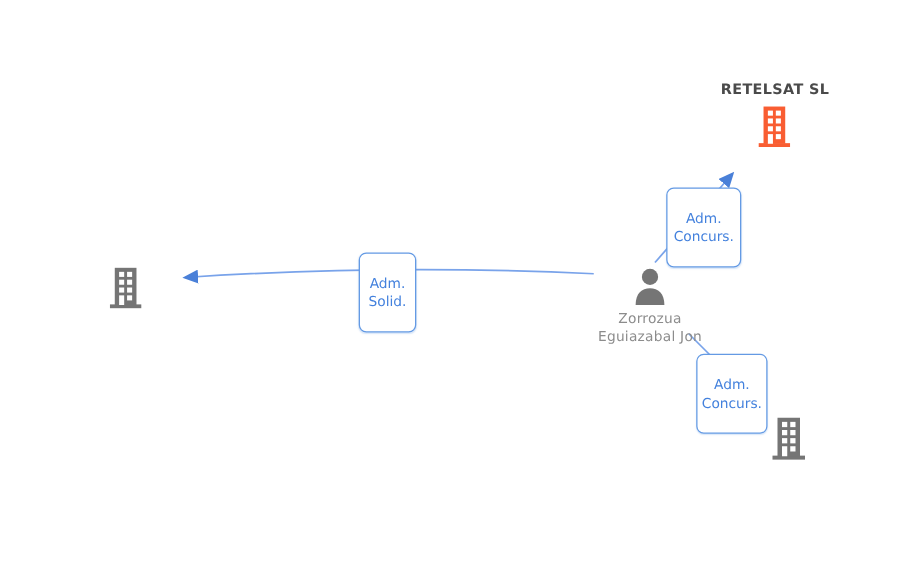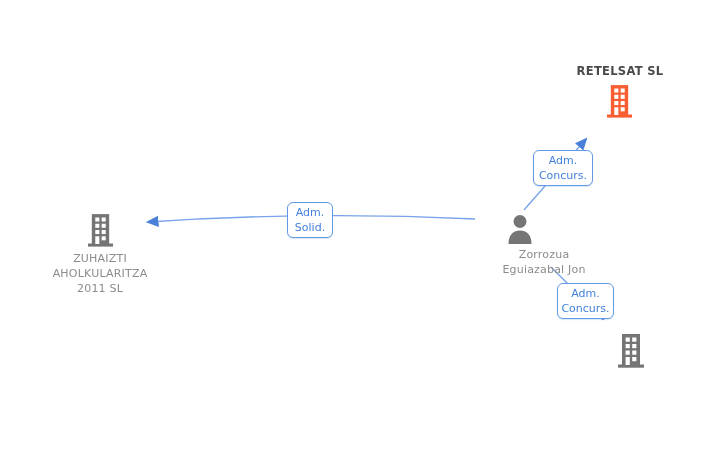--- a/index.html
+++ b/index.html
@@ -37,21 +37,21 @@
   .edge-label{
     position:absolute;
     box-sizing:border-box;
     background:#ffffff;
     border:1.5px solid #649ae4;
     border-radius:6px;
     color:#4381dd;
     font-size:11px;
     line-height:15px;
     text-align:center;
-    padding:2px 3px;
+    padding:16px 3px;
     white-space:pre-line;
     box-shadow:0 1px 1px rgba(100,154,228,.25);
   }
 
   .watermark{
     position:absolute;
     right:4px;bottom:3px;
     font-family:"DejaVu Serif","Liberation Serif",serif;
     font-style:italic;
     font-size:15px;
@@ -101,29 +101,28 @@
       <rect x="8.6" y="3.5" width="4.2" height="4.2" fill="#fff"></rect>
       <rect x="15.2" y="3.5" width="4.2" height="4.2" fill="#fff"></rect>
       <rect x="8.6" y="10" width="4.2" height="4.2" fill="#fff"></rect>
       <rect x="15.2" y="10" width="4.2" height="4.2" fill="#fff"></rect>
       <rect x="8.6" y="16.5" width="4.2" height="4.2" fill="#fff"></rect>
       <rect x="15.2" y="16.5" width="4.2" height="4.2" fill="#fff"></rect>
       <rect x="8.6" y="23" width="4.2" height="8" fill="#fff"></rect>
       <rect x="15.2" y="23" width="4.2" height="4.2" fill="#fff"></rect>
     </svg>
   </div>
-  <div class="node-label" style="left:40px;top:251px;width:120px;">ZUHAIZTI AHOLKULARITZA 2011 SL</div>
 
   <div class="node-icon person-icon-color" style="left:507px;top:214px;">
     <svg viewBox="0 0 26 30" width="26" height="30" fill="currentColor">
       <circle cx="13" cy="7.5" r="6.5"></circle>
       <path d="M1.5,30 C1.5,20.5 6.5,16.5 13,16.5 C19.5,16.5 24.5,20.5 24.5,30 Z"></path>
     </svg>
   </div>
-  <div class="node-label" style="left:489px;top:247px;width:110px;">Zorrozua Eguiazabal Jon</div>
+  <div class="node-label" style="left:465px;top:247px;width:110px;">Zorrozua Eguiazabal Jon</div>
 
   <div class="node-icon company-icon-color" style="left:616px;top:334px;">
     <svg viewBox="0 0 28 34" width="30" height="34" fill="currentColor">
       <rect x="1" y="30.5" width="26" height="3.2"></rect>
       <rect x="5" y="0" width="18" height="31"></rect>
       <rect x="8.6" y="3.5" width="4.2" height="4.2" fill="#fff"></rect>
       <rect x="15.2" y="3.5" width="4.2" height="4.2" fill="#fff"></rect>
       <rect x="8.6" y="10" width="4.2" height="4.2" fill="#fff"></rect>
       <rect x="15.2" y="10" width="4.2" height="4.2" fill="#fff"></rect>
       <rect x="8.6" y="16.5" width="4.2" height="4.2" fill="#fff"></rect>

